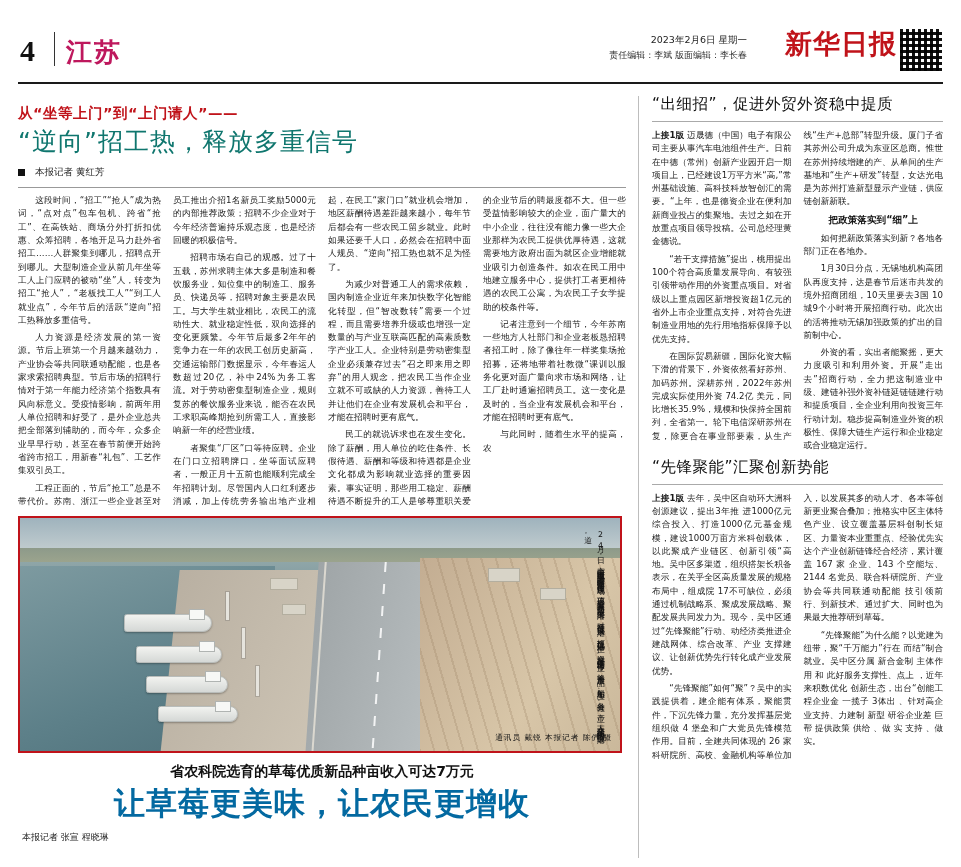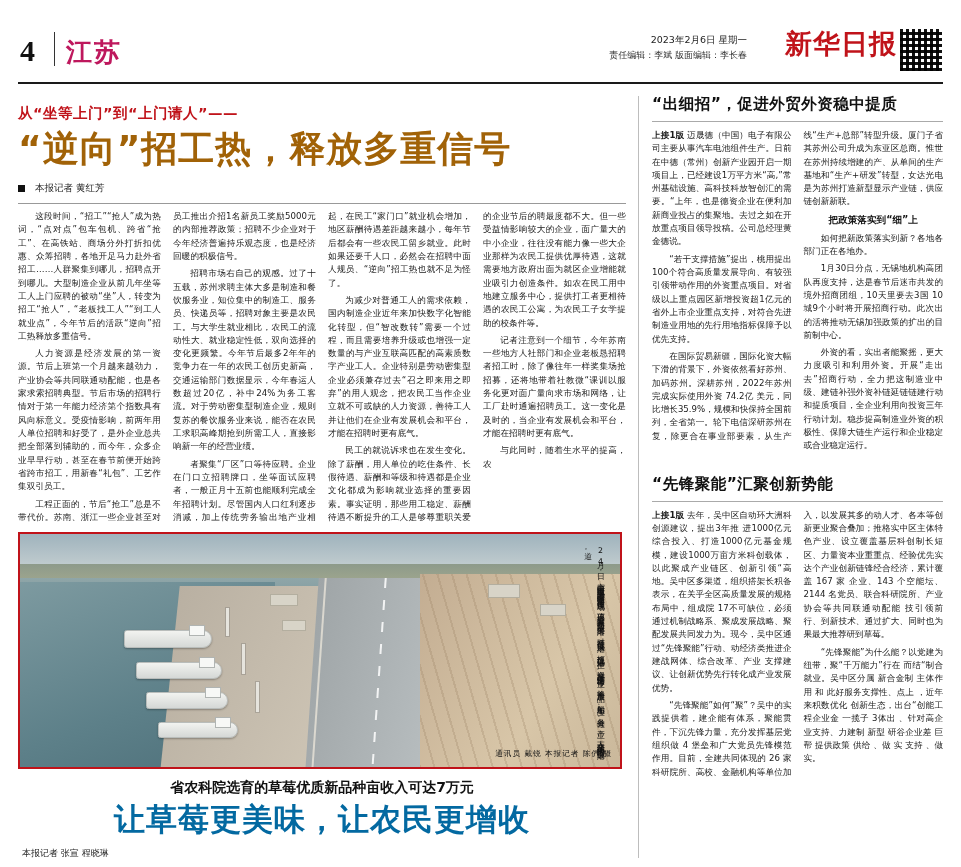--- a/index.html
+++ b/index.html
@@ -131,24 +131,24 @@
 
   
   .kicker {
     font-size: 14.5px;
     font-weight: bold;
     color: #c0131a;
     letter-spacing: 0.5px;
     margin: 4px 0 2px 0;
   }
   .headline {
-    font-size: 36px;
-    font-weight: bold;
+    font-size: 25px;
+    font-weight: normal;
     letter-spacing: 1px;
-    color: #a16207;
+    color: #0f766e;
     margin: 2px 0 8px 0;
     font-family: "DejaVu Sans", sans-serif;
   }
   .byline {
     font-size: 9.5px;
     color: #222;
     margin: 6px 0 8px 0;
     display: flex;
     align-items: center;
     gap: 10px;
@@ -345,21 +345,21 @@
     color: #222;
     margin: 2px 0 6px 0;
     display: flex;
     align-items: center;
     gap: 4px;
   }
 
   
   .r-head {
     font-size: 15.5px;
-    font-weight: bold;
+    font-weight: normal;
     color: #111;
     letter-spacing: .5px;
     margin: 2px 0 6px 0;
     line-height: 1.35;
   }
   .r-rule {
     height: 1px;
     background: #aaa;
     margin: 6px 0 7px 0;
   }
@@ -485,21 +485,21 @@
       <div class="r-body">
         <p class="lead"><span class="lead-tag">上接1版</span> <span>迈晟德（中国）电子有限公司主要从事汽车电池组件生产。日前在中德（常州）创新产业园开启一期项目上，已经建设1万平方米“高,”常州基础设施、高科技科放智创汇的需要。“上年，也是德资企业在便利加新商业投占的集聚地。去过之如在开放重点项目领导投稿。公司总经理黄金德说。</span></p>
         <p>“若干支撑措施”提出，桃用提出100个符合高质量发展导向、有较强引领带动作用的外资重点项目。对省级以上重点园区新增投资超1亿元的省外上市企业重点支持，对符合先进制造业用地的先行用地指标保障予以优先支持。</p>
         <p>在国际贸易新疆，国际化资大幅下滑的背景下，外资依然看好苏州、加码苏州。深耕苏州，2022年苏州完成实际使用外资 74.2亿 美元，同比增长35.9%，规模和快保持全国前列，全省第一。轮下电信深研苏州在复，除更合在事业部要素，从生产线“生产+总部”转型升级。厦门子省其苏州公司升成为东亚区总商。惟世在苏州持续增建的产、从单间的生产基地和“生产+研发”转型，女达光电是为苏州打造新型显示产业链，供应链创新新联。</p>
         <p class="r-sub">把政策落实到“细”上</p>
         <p>如何把新政策落实到新？各地各部门正在各地办。</p>
         <p>1月30日分点，无锡地机构高团队再度支持，达是春节后迷市共发的境外招商团组，10天里要去3国 10 城9个小时将开展招商行动。此次出的活将推动无锡加强政策的扩出的目前制中心。</p>
         <p>外资的看，实出者能聚摇，更大力度吸引和利用外资。开展“走出去”招商行动，全力把这制造业中级、建链补强外资补链延链链建行动和提质项目，全企业利用向投资三年行动计划。稳步提高制造业外资的积极性、保障大链生产运行和企业稳定或合业稳定运行。</p>
       </div>
 
-      <div class="r-head" style="margin-top:21px">“先锋聚能”汇聚创新势能</div>
+      <div class="r-head" style="margin-top:4px">“先锋聚能”汇聚创新势能</div>
       <div class="r-rule"></div>
       <div class="r-body">
         <p class="lead"><span class="lead-tag">上接1版</span> <span>去年，吴中区自动环大洲科 创源建议，提出3年推 进1000亿元综合投入、打造1000亿元基金规模，建设1000万亩方米科创载体，以此聚成产业链区、创新引领“高地。吴中区多渠道，组织搭架长积备表示，在关乎全区高质量发展的规格布局中，组成院 17不可缺位，必须通过机制战略系、聚成发展战略、聚配发展共同发力为。现今，吴中区通过“先锋聚能”行动、动经济类推进企建战网体、综合改革、产业 支撑建议、让创新优势先行转化成产业发展优势。</span></p>
         <p>“先锋聚能”如何“聚”？吴中的实践提供着，建企能有体系，聚能贯件，下沉先锋力量，充分发挥基层党组织做 4 堡垒和广大党员先锋模范作用。目前，全建共同体现的 26 家科研院所、高校、金融机构等单位加入，以发展其多的动人才、各本等创新更业聚合叠加；推格实中区主体特色产业、设立覆盖基层科创制长短区、力量资本业重重点、经验优先实达个产业创新链锋经合经济，累计覆盖 167 家 企业、143 个空能坛、2144 名党员、联合科研院所、产业协会等共同联通动配能 技引领前行、到新技术、通过扩大、同时也为果最大推荐研到草莓。</p>
         <p>“先锋聚能”为什么能？以党建为纽带，聚“千万能力”行在 而结“制合就业。吴中区分属 新合金制 主体作用 和 此好服务支撑性、点上 ，近年来积数优化 创新生态，出台“创能工程企业金 一揽子 3体出 、针对高企业支持、力建制 新型 研谷企业差 巨 帮 提供政策 供给 、做 实 支持 、做 实。</p>
       </div>
     </div>
 
   </div>
 </div>

